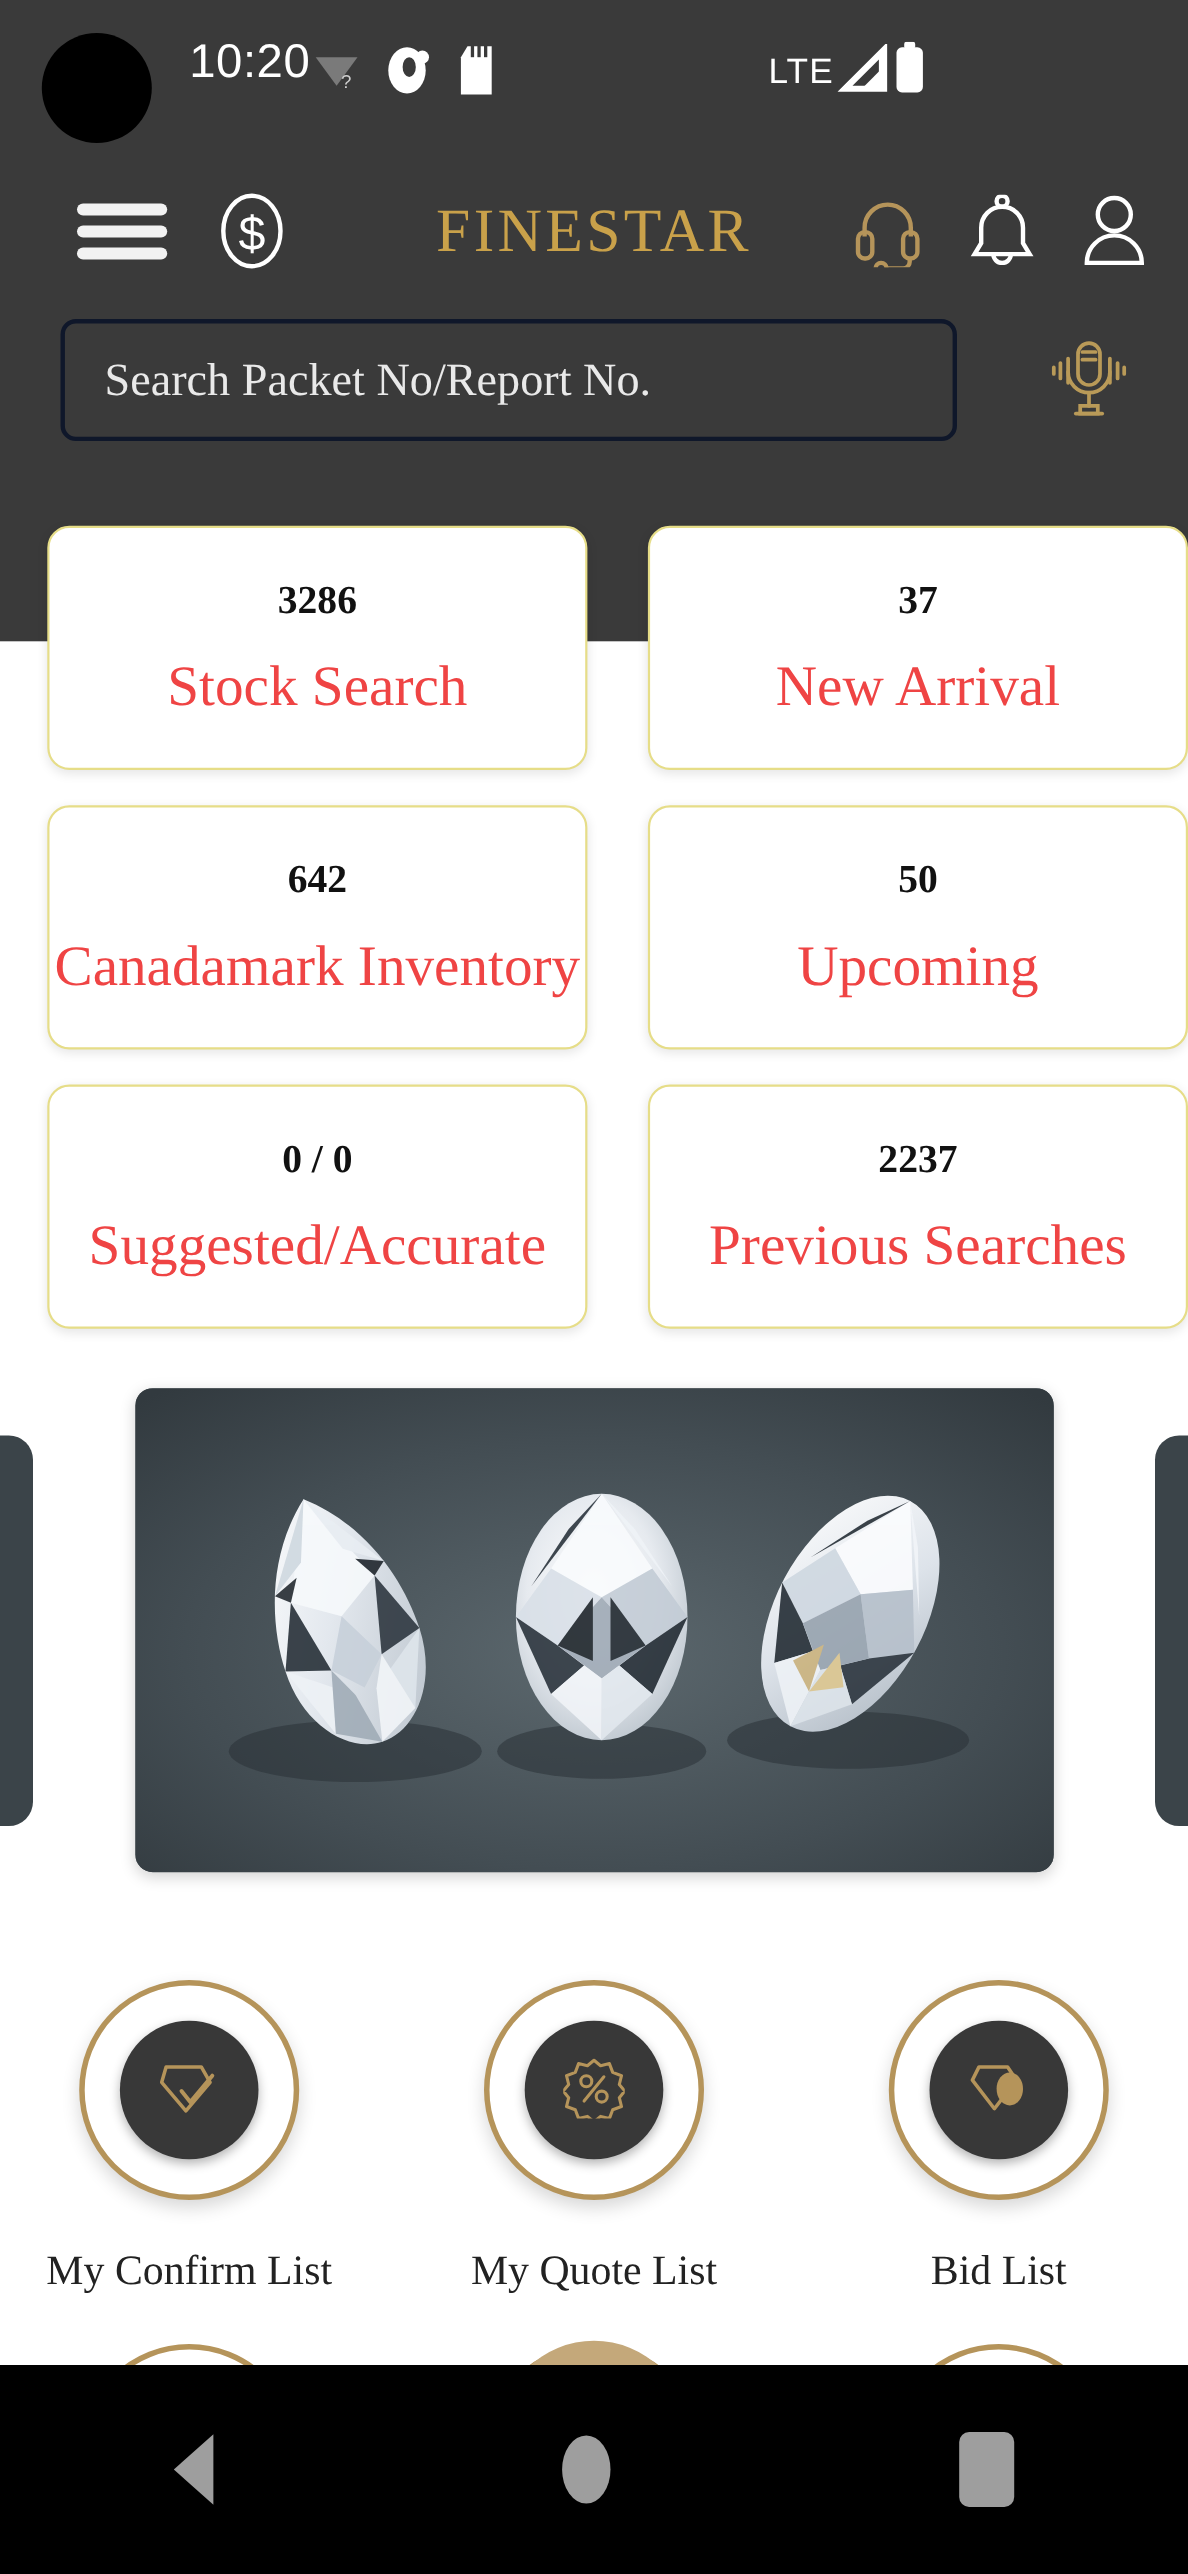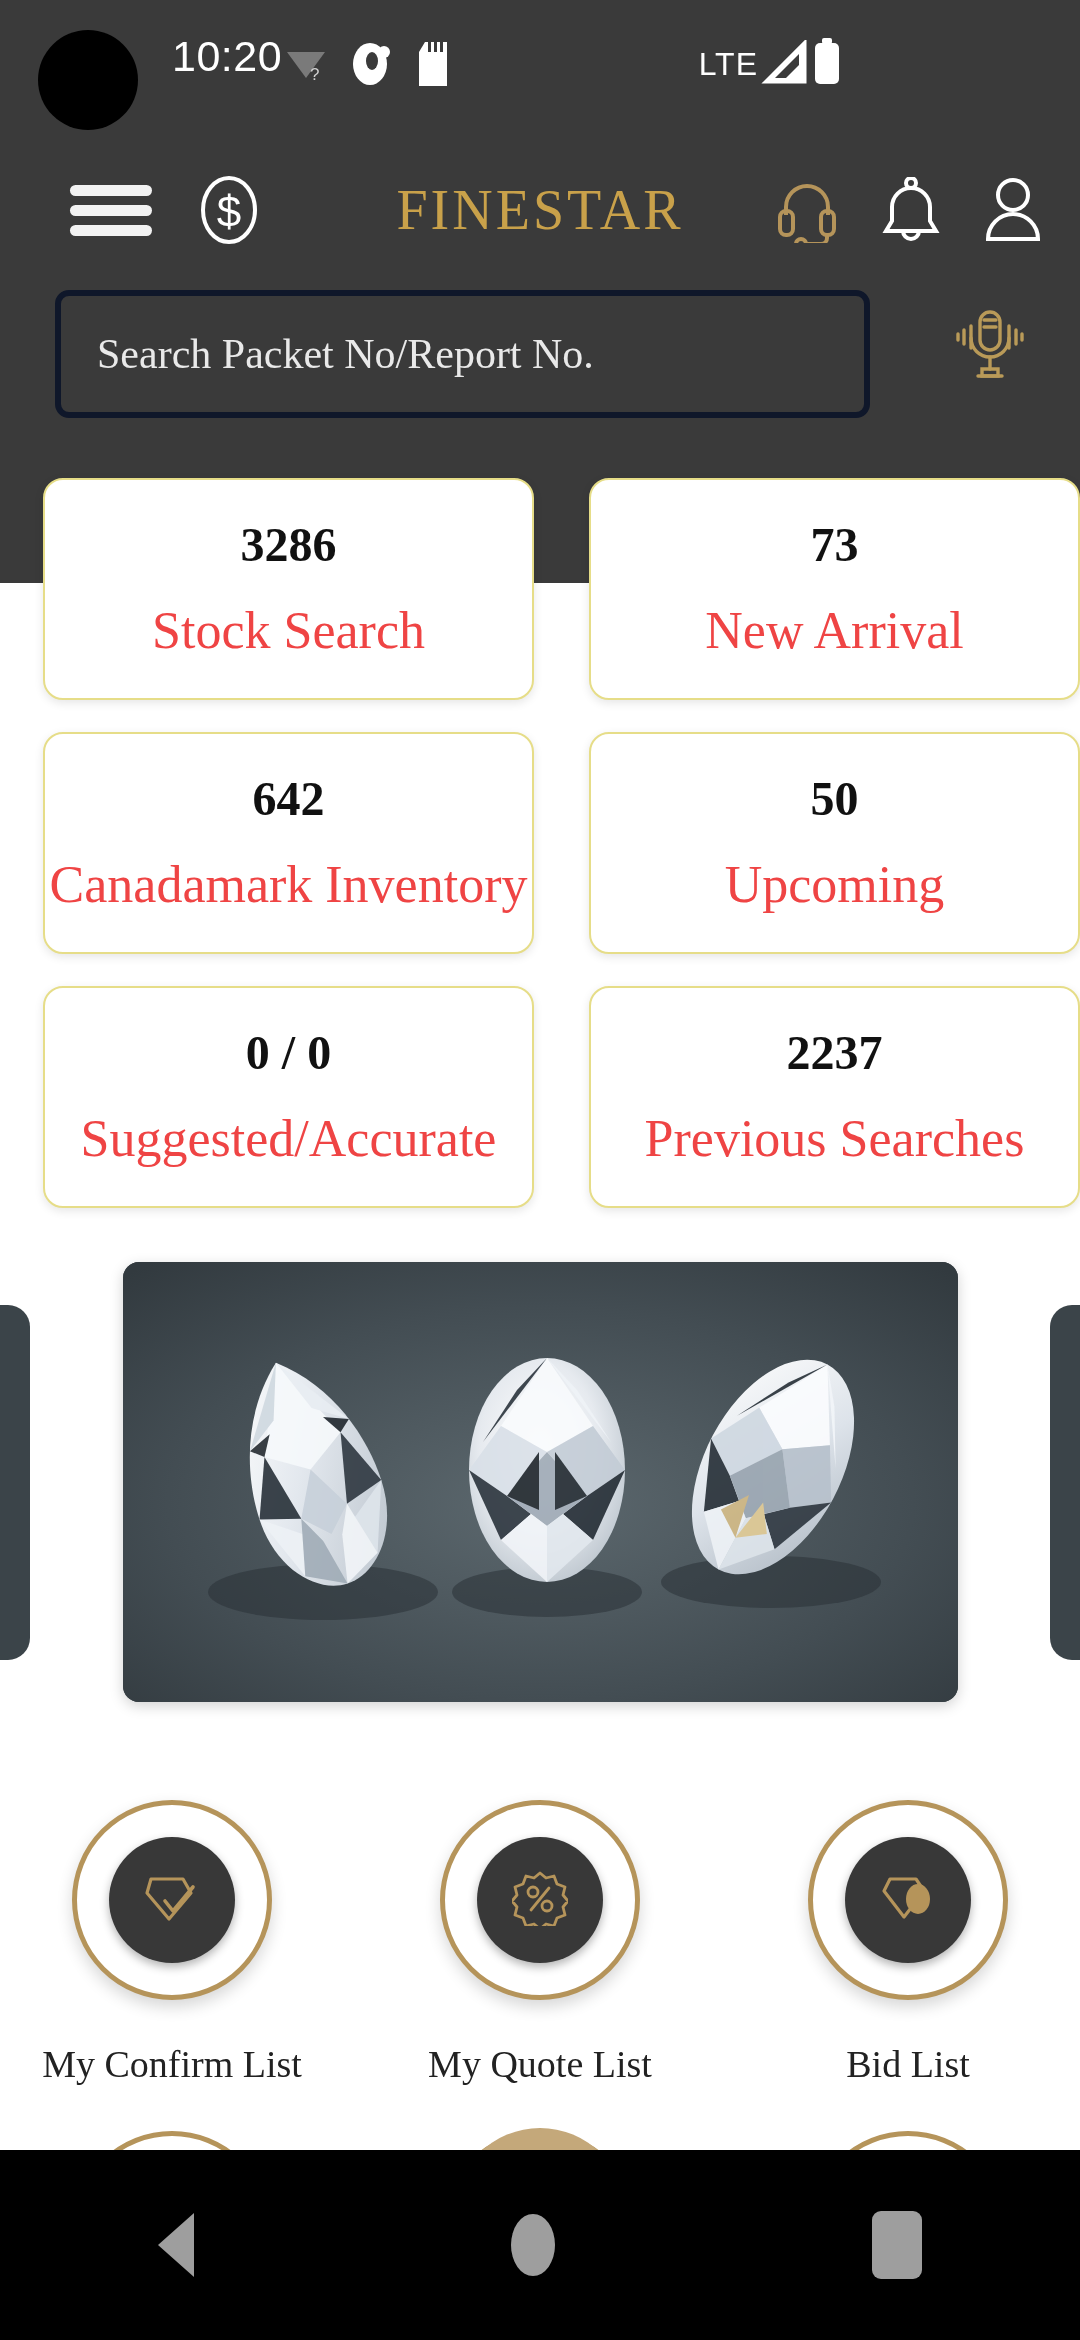--- a/index.html
+++ b/index.html
@@ -57,22 +57,22 @@
     font-family:"Liberation Serif", serif;
     font-size:56px; font-weight:400; color:#c9a councils;
     color:#c9a14a; letter-spacing:3px; line-height:110px;
     pointer-events:none;
   }
   .appbar-right { position:absolute; right:38px; top:22px; display:flex; align-items:center; gap:44px; }
 
   
   .searchrow { position:absolute; left:0; top:290px; width:1080px; height:110px; z-index:6; }
   .searchbox {
-    position:absolute; left:55px; top:0; width:815px; height:128px;
-    border:6px solid #0f172a; border-radius:14px;
+    position:absolute; left:55px; top:0; width:815px; height:111px;
+    border:4px solid #0f172a; border-radius:14px;
     background:transparent;
     display:flex; align-items:center;
   }
   .searchbox .ph {
     padding-left:36px; font-size:42px; color:#e9e9e9;
     font-family:"Liberation Serif", serif;
   }
   .mic-btn { position:absolute; left:940px; top:2px; width:100px; height:100px; cursor:pointer; }
 
   
@@ -82,21 +82,21 @@
   .card-row .gap { width:55px; flex:0 0 55px; }
   .stat-card {
     flex:1 1 0; background:#ffffff;
     border:2px solid #e6dd88; border-radius:20px;
     box-shadow:0 3px 10px rgba(0,0,0,0.10);
     display:flex; flex-direction:column; align-items:center; justify-content:center;
     cursor:pointer;
   }
   .stat-value {
     font-family:"Liberation Serif", serif;
-    font-size:48px; font-weight:700; color:#111111; line-height:1;
+    font-size:36px; font-weight:700; color:#111111; line-height:1;
     margin-bottom:36px;
   }
   .stat-label {
     font-family:"Liberation Serif", serif;
     font-size:52px; color:#ef4444; line-height:1;
   }
 
   
   .carousel {
     position:absolute; left:0; top:1262px; width:1080px; height:440px;
@@ -281,21 +281,21 @@
 
   <div class="cards">
     <div class="card-row">
       <div class="spacer-l"></div>
       <div class="stat-card">
         <div class="stat-value">3286</div>
         <div class="stat-label">Stock Search</div>
       </div>
       <div class="gap"></div>
       <div class="stat-card">
-        <div class="stat-value">73</div>
+        <div class="stat-value">37</div>
         <div class="stat-label">New Arrival</div>
       </div>
     </div>
 
     <div class="card-row">
       <div class="spacer-l"></div>
       <div class="stat-card">
         <div class="stat-value">642</div>
         <div class="stat-label">Canadamark Inventory</div>
       </div>

